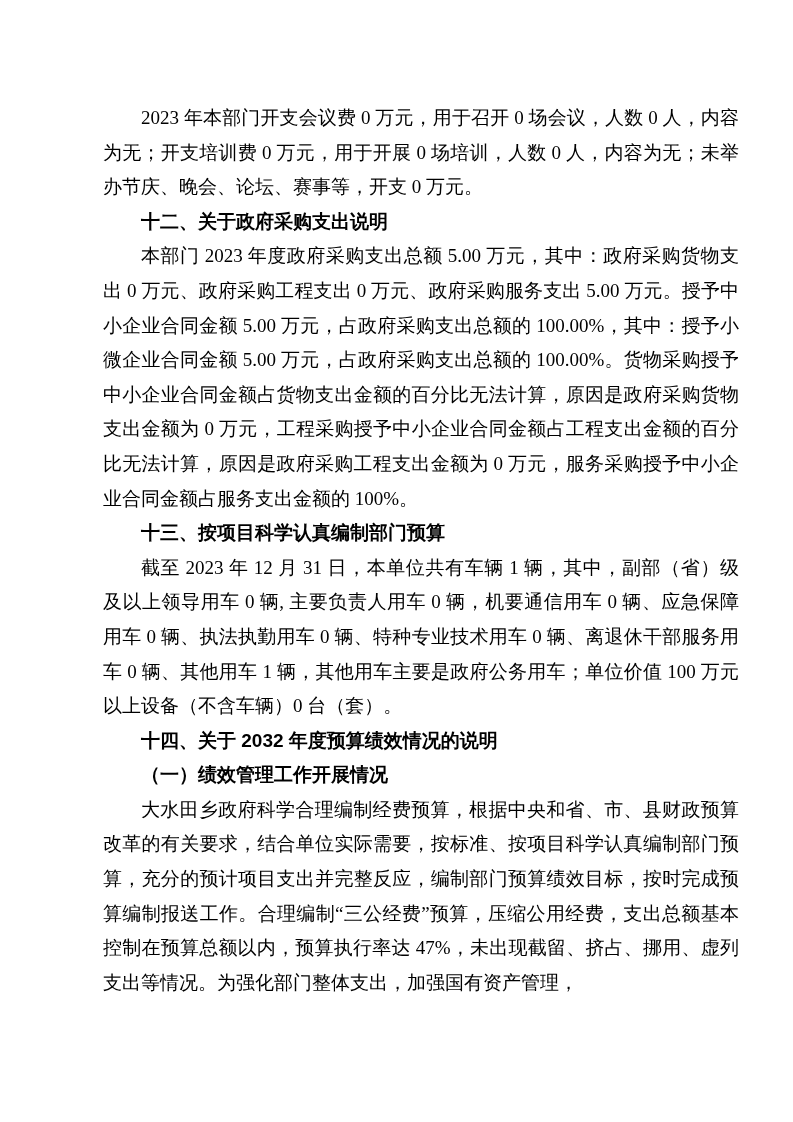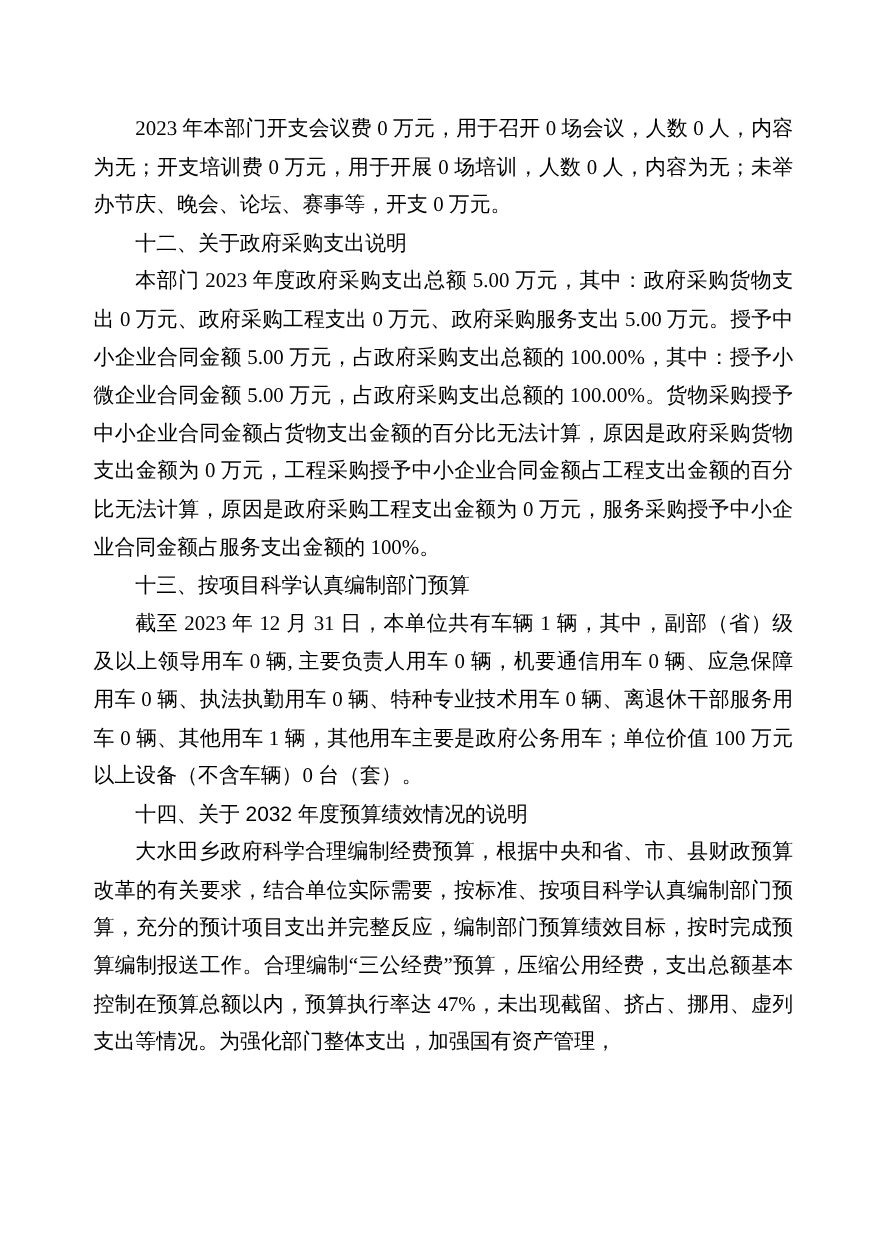--- a/index.html
+++ b/index.html
@@ -9,56 +9,57 @@
   }
   .page {
     position: relative;
     width: 793px;
     height: 1122px;
     background: #ffffff;
     overflow: hidden;
   }
   .content {
     position: absolute;
-    left: 85px;
+    left: 103px;
     top: 101px;
     width: 636px;
     color: #000000;
   }
   .content p {
     margin: 0;
     padding: 0;
     font-size: 19px;
     line-height: 34.6px;
     text-indent: 2em;
     color: #000000;
   }
   p.paragraph {
     font-family: "Liberation Serif", "DejaVu Serif", serif;
     text-align: justify;
     text-justify: inter-character;
     text-align-last: left;
   }
   p.heading {
     font-family: "Liberation Sans", "DejaVu Sans", sans-serif;
-    font-weight: 400;
+    font-weight: 700;
     text-align: left;
   }
   p.subheading {
     font-family: "Liberation Sans", "DejaVu Sans", sans-serif;
     font-weight: 600;
     text-align: left;
   }
 </style>
 </head>
 <body>
 
 <div class="page">
   <div class="content" id="document-content">
       <p class="paragraph">2023 年本部门开支会议费 0 万元，用于召开 0 场会议，人数 0 人，内容为无；开支培训费 0 万元，用于开展 0 场培训，人数 0 人，内容为无；未举办节庆、晚会、论坛、赛事等，开支 0 万元。</p>
       <p class="heading">十二、关于政府采购支出说明</p>
       <p class="paragraph">本部门 2023 年度政府采购支出总额 5.00 万元，其中：政府采购货物支出 0 万元、政府采购工程支出 0 万元、政府采购服务支出 5.00 万元。授予中小企业合同金额 5.00 万元，占政府采购支出总额的 100.00%，其中：授予小微企业合同金额 5.00 万元，占政府采购支出总额的 100.00%。货物采购授予中小企业合同金额占货物支出金额的百分比无法计算，原因是政府采购货物支出金额为 0 万元，工程采购授予中小企业合同金额占工程支出金额的百分比无法计算，原因是政府采购工程支出金额为 0 万元，服务采购授予中小企业合同金额占服务支出金额的 100%。</p>
       <p class="heading">十三、按项目科学认真编制部门预算</p>
       <p class="paragraph">截至 2023 年 12 月 31 日，本单位共有车辆 1 辆，其中，副部（省）级及以上领导用车 0 辆, 主要负责人用车 0 辆，机要通信用车 0 辆、应急保障用车 0 辆、执法执勤用车 0 辆、特种专业技术用车 0 辆、离退休干部服务用车 0 辆、其他用车 1 辆，其他用车主要是政府公务用车；单位价值 100 万元以上设备（不含车辆）0 台（套）。</p>
       <p class="heading">十四、关于 2032 年度预算绩效情况的说明</p>
+      <p class="subheading">（一）绩效管理工作开展情况</p>
       <p class="paragraph">大水田乡政府科学合理编制经费预算，根据中央和省、市、县财政预算改革的有关要求，结合单位实际需要，按标准、按项目科学认真编制部门预算，充分的预计项目支出并完整反应，编制部门预算绩效目标，按时完成预算编制报送工作。合理编制“三公经费”预算，压缩公用经费，支出总额基本控制在预算总额以内，预算执行率达 47%，未出现截留、挤占、挪用、虚列支出等情况。为强化部门整体支出，加强国有资产管理，</p>
     </div>
 </div>
 
 </body></html>

